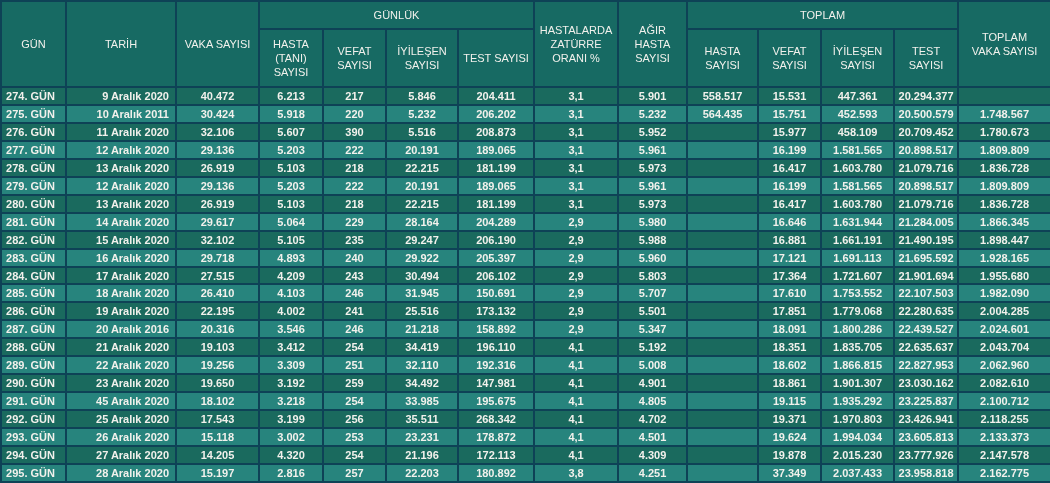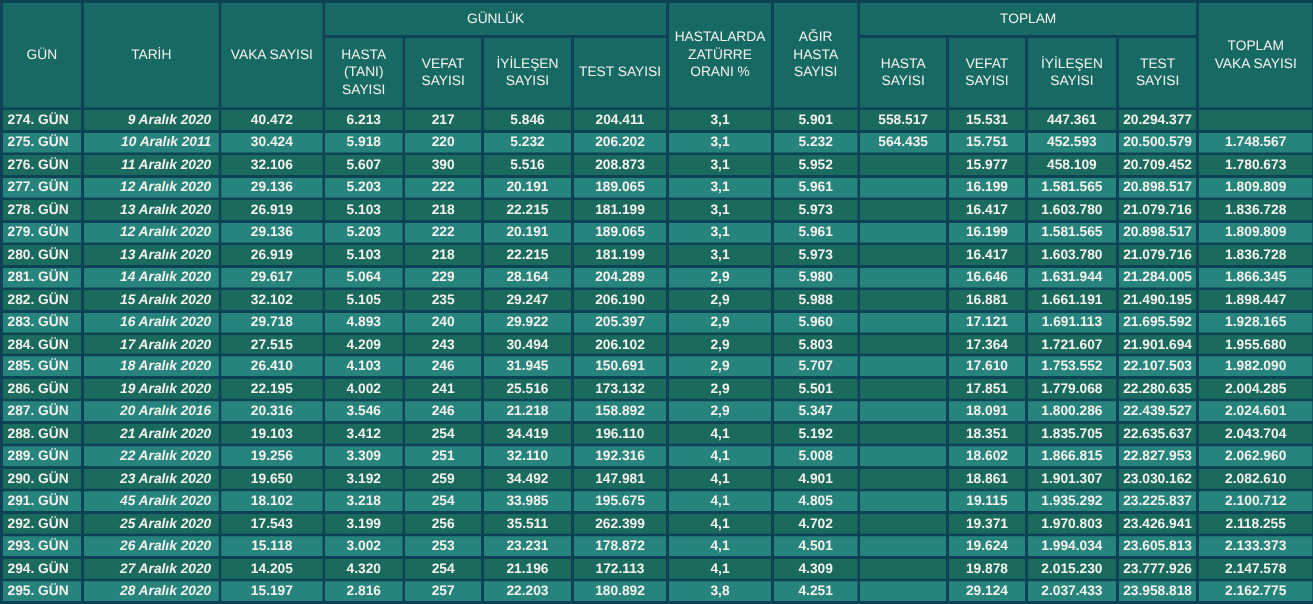--- a/index.html
+++ b/index.html
@@ -34,21 +34,21 @@
   thead tr.sub-row th { height: 56px; }
   tbody td {
     font-size: 11px;
     font-weight: 700;
     text-align: center;
     vertical-align: middle;
     height: 15.9px;
   }
   tbody tr.dark td  { background: #1a6a5e; }
   tbody tr.light td { background: #27847d; }
-  td.right { text-align: right; padding-right: 6px; font-style: italic; }
+  td.right { text-align: right; padding-right: 6px; }
   td.gun   { text-align: center; padding-right: 6px; }
 </style>
 </head>
 <body>
 
 <table>
   <colgroup>
     <col style="width:65px">
       <col style="width:110px">
       <col style="width:83px">
@@ -387,21 +387,21 @@
         <td>23.225.837</td>
         <td>2.100.712</td>
       </tr>
       <tr class="dark">
         <td class="gun">292. GÜN</td>
         <td class="right">25 Aralık 2020</td>
         <td>17.543</td>
         <td>3.199</td>
         <td>256</td>
         <td>35.511</td>
-        <td>262.399</td>
+        <td>268.342</td>
         <td>4,1</td>
         <td>4.702</td>
         <td></td>
         <td>19.371</td>
         <td>1.970.803</td>
         <td>23.426.941</td>
         <td>2.118.255</td>
       </tr>
       <tr class="light">
         <td class="gun">293. GÜN</td>
@@ -439,19 +439,19 @@
         <td class="gun">295. GÜN</td>
         <td class="right">28 Aralık 2020</td>
         <td>15.197</td>
         <td>2.816</td>
         <td>257</td>
         <td>22.203</td>
         <td>180.892</td>
         <td>3,8</td>
         <td>4.251</td>
         <td></td>
-        <td>29.124</td>
+        <td>37.349</td>
         <td>2.037.433</td>
         <td>23.958.818</td>
         <td>2.162.775</td>
       </tr>
     </tbody>
 </table>
 
 </body></html>

